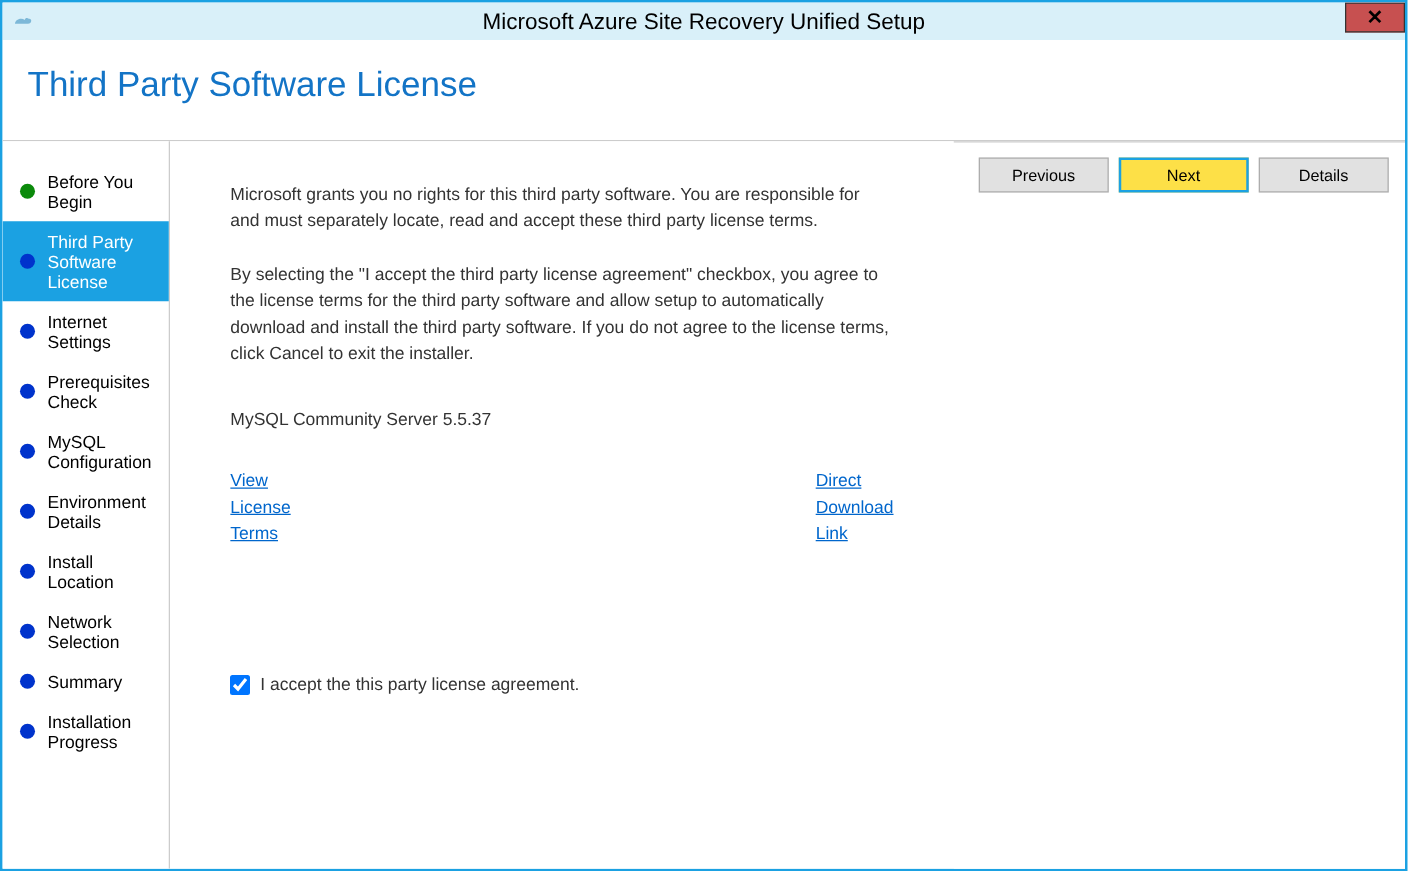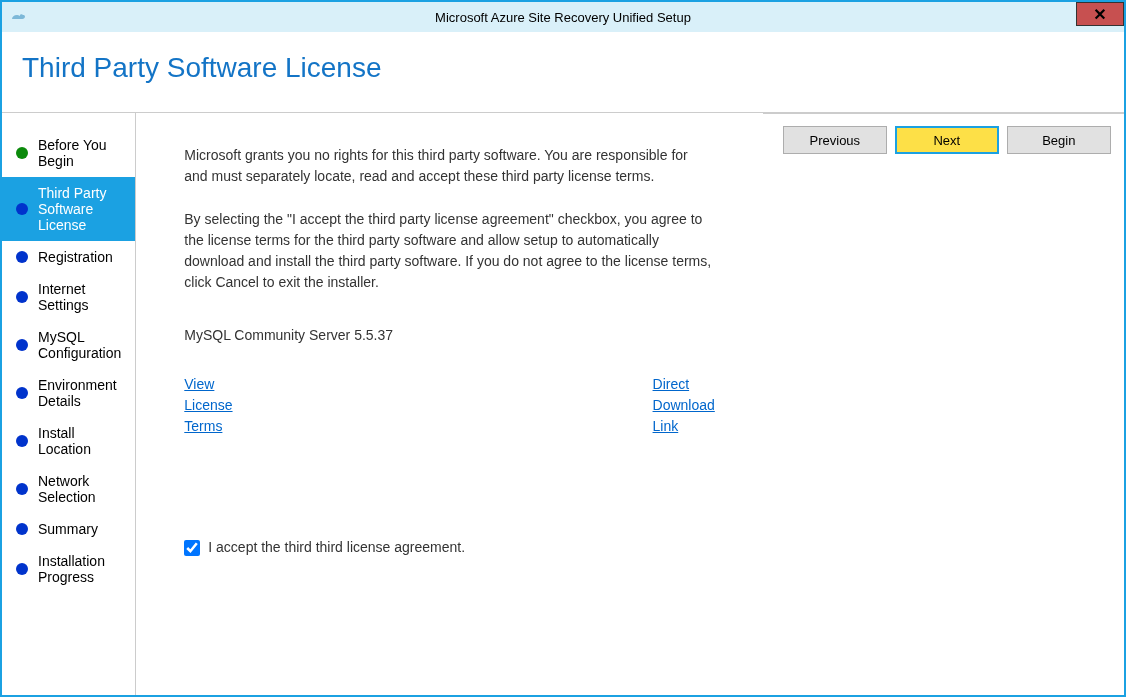--- a/index.html
+++ b/index.html
@@ -24,21 +24,21 @@
       color: #000;
     }
     .titlebar-icon {
       margin-left: 6px;
       display: inline-flex;
     }
     .titlebar-text {
       position: absolute;
       left: 50%;
       transform: translateX(-50%);
-      font-size: 13px;
+      font-size: 18px;
     }
     .close-btn {
       position: absolute;
       right: 0;
       top: 0;
       width: 48px;
       height: 24px;
       background: #c75050;
       border: 1px solid #333;
       display: flex;
@@ -181,25 +181,25 @@
       <div class="nav-item">
         <span class="bullet done"></span>
         <span>Before You Begin</span>
       </div>
       <div class="nav-item active">
         <span class="bullet pending"></span>
         <span>Third Party Software License</span>
       </div>
       <div class="nav-item">
         <span class="bullet pending"></span>
-        <span>Registration</span>
-      </div>
-      <div class="nav-item">
-        <span class="bullet pending"></span>
         <span>Internet Settings</span>
+      </div>
+      <div class="nav-item">
+        <span class="bullet pending"></span>
+        <span>Prerequisites Check</span>
       </div>
       <div class="nav-item">
         <span class="bullet pending"></span>
         <span>MySQL Configuration</span>
       </div>
       <div class="nav-item">
         <span class="bullet pending"></span>
         <span>Environment Details</span>
       </div>
       <div class="nav-item">
@@ -224,22 +224,22 @@
     <div class="content-inner">
       <p class="para1">Microsoft grants you no rights for this third party software. You are responsible for and must separately locate, read and accept these third party license terms.</p>
       <p class="para2">By selecting the "I accept the third party license agreement" checkbox, you agree to the license terms for the third party software and allow setup to automatically download and install the third party software. If you do not agree to the license terms, click Cancel to exit the installer.</p>
       <p class="product">MySQL Community Server 5.5.37</p>
       <div class="link-row">
         <a class="link1">View License Terms</a>
         <a>Direct Download Link</a>
       </div>
       <div class="checkbox-row">
         <input type="checkbox" id="acceptchk" checked="" style="">
-        <label for="acceptchk">I accept the third third license agreement.</label>
+        <label for="acceptchk">I accept the this party license agreement.</label>
       </div>
     </div>
     <div class="footer">
       <button class="btn">Previous</button>
       <button class="btn highlight">Next</button>
-      <button class="btn">Begin</button>
+      <button class="btn">Details</button>
     </div>
   </div>
 </div>
 
 </body></html>

